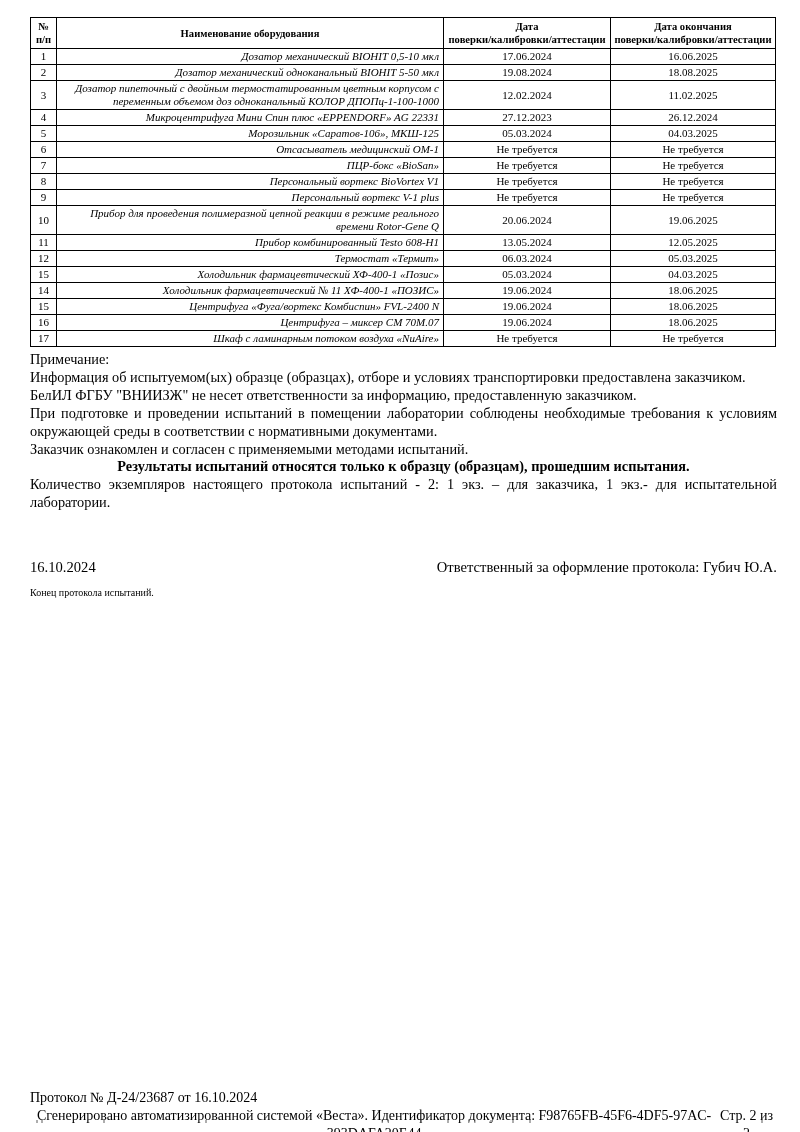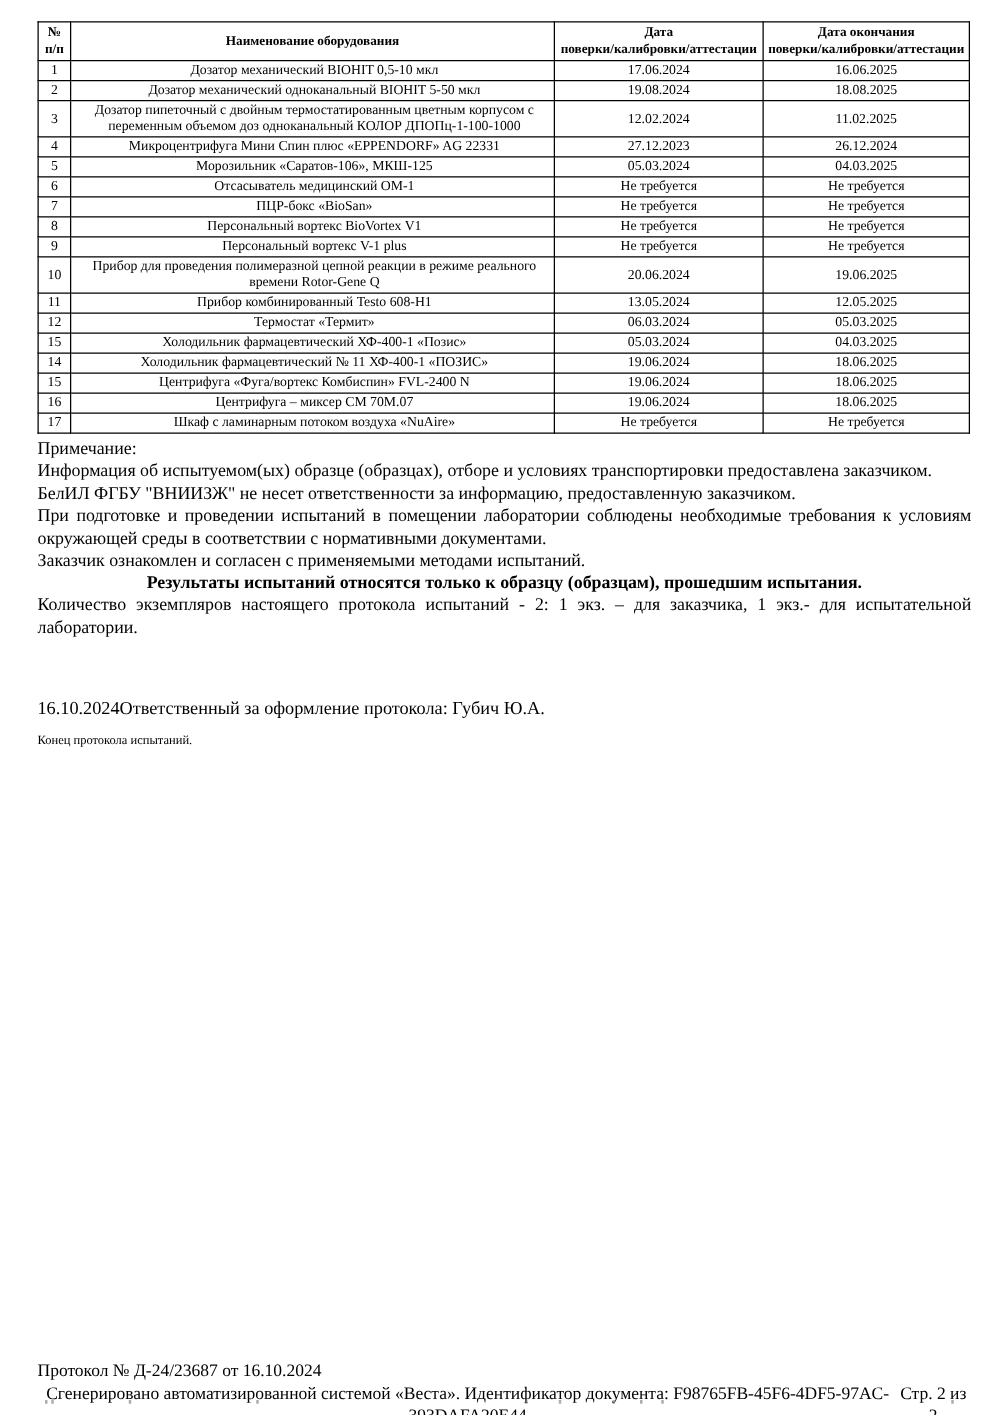--- a/index.html
+++ b/index.html
@@ -38,42 +38,42 @@
     height: 30px;
   }
   table.equip td {
     font-size: 11px;
     line-height: 1.18;
     vertical-align: middle;
     padding: 1px 4px;
     height: 16px;
   }
   table.equip td.num  { text-align: center; padding: 1px 1px; }
-  table.equip td.name { text-align: center; padding-left: 7px; }
+  table.equip td.name { text-align: right; padding-left: 7px; font-style: italic; }
   table.equip td.date { text-align: center; }
   
   .notes {
     position: absolute;
     left: 30px; top: 351px;
     width: 747px;
     font-size: 14.3px;
     line-height: 17.9px;
   }
   .notes p { margin: 0; }
   .notes .just { text-align: justify; }
   .notes .bold { font-weight: bold; text-align: center; }
   
   .signature {
     position: absolute;
     left: 30px; top: 558px;
     width: 747px;
     font-size: 14.6px;
     line-height: 19px;
   }
-  .sig-row { display: flex; justify-content: flex-start; }
+  .sig-row { display: flex; justify-content: space-between; }
   .end-note { font-size: 10px; margin-top: 6px; }
   
   .footer {
     position: absolute;
     left: 30px; top: 1089px;
     width: 747px;
     font-size: 14px;
     line-height: 18px;
   }
   .footer-row2 { display: flex; justify-content: space-between; text-align: center; }

